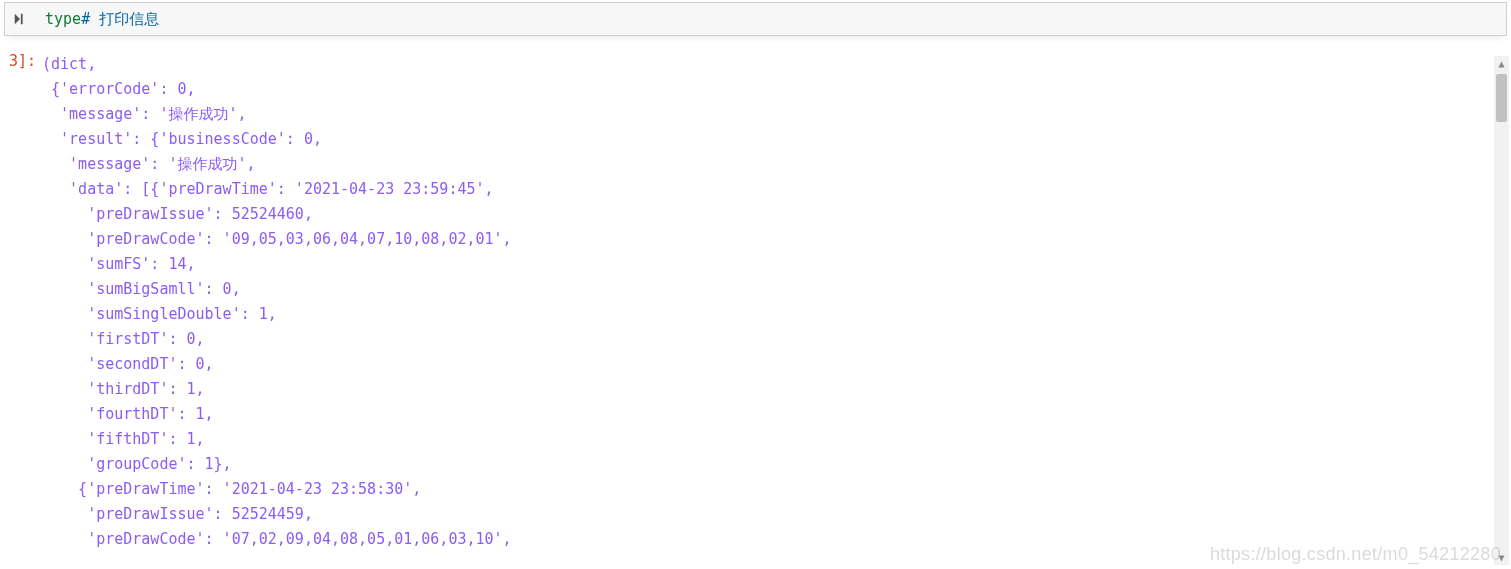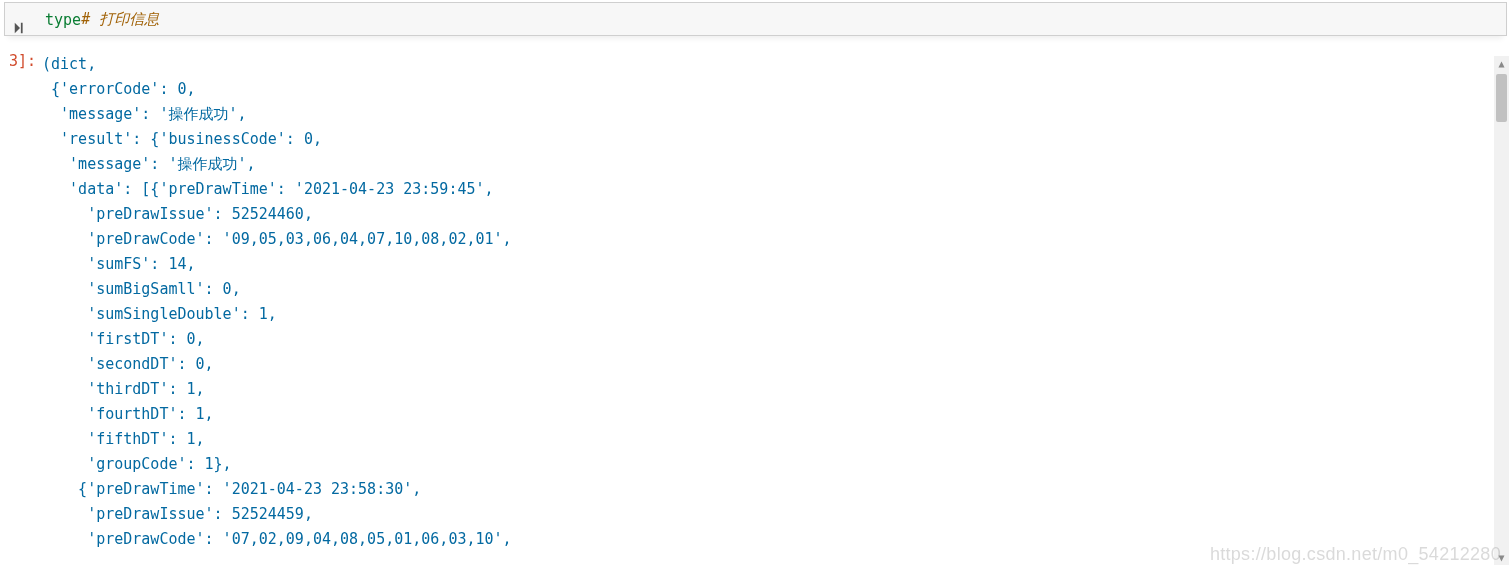--- a/index.html
+++ b/index.html
@@ -7,21 +7,21 @@
     padding: 0;
     width: 1511px;
     height: 569px;
     font-family: "SimSun", "Consolas", monospace;
     font-size: 15px;
     background: #ffffff;
     overflow: hidden;
   }
   .cell-input-row {
     display: flex;
-    align-items: flex-end;
+    align-items: center;
     border: 1px solid #cfcfcf;
     background: #f7f7f7;
     margin: 2px 4px 0 4px;
     box-shadow: 0 6px 6px -4px rgba(0,0,0,0.08);
     height: 34px;
     box-sizing: border-box;
   }
   .run-button {
     width: 30px;
     display: flex;
@@ -38,39 +38,39 @@
     flex: 1;
     padding: 6px 10px;
     color: #333;
     white-space: pre;
     display: flex;
     align-items: center;
     font-family: "Consolas", "SimSun", monospace;
   }
   .tok-builtin { color: #0a7d33; }
   .tok-plain { color: #333; }
-  .tok-comment { color: #a16207; font-style: italic; }
+  .tok-comment { color: #0369a1; }
   .output-wrapper {
     display: flex;
     margin-top: 16px;
   }
   .prompt-col {
     width: 42px;
     text-align: right;
     color: #d14b2c;
     padding-right: 6px;
     font-family: "Consolas", monospace;
     box-sizing: border-box;
     flex-shrink: 0;
   }
   .output-col {
     flex: 1;
     white-space: pre;
     font-family: "Consolas", "SimSun", monospace;
-    color: #0369a1;
+    color: #8b5cf6;
     line-height: 25px;
     overflow: hidden;
   }
   .scrollbar {
     position: absolute;
     right: 2px;
     top: 56px;
     width: 15px;
     bottom: 4px;
     background: #f1f1f1;

